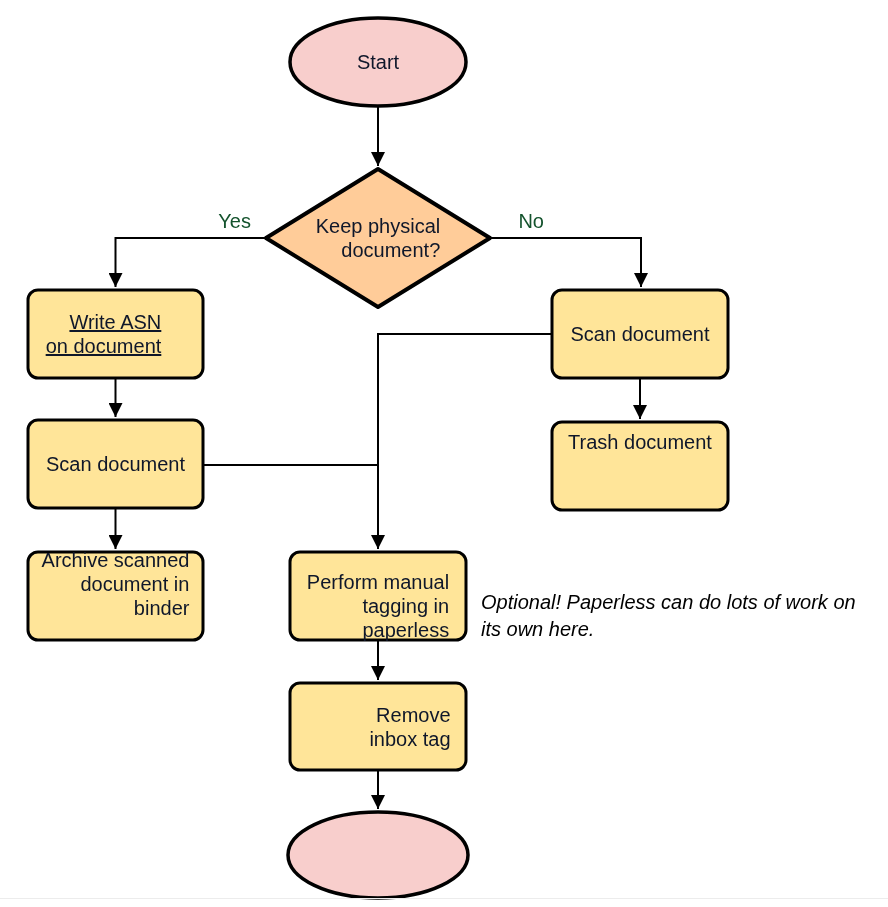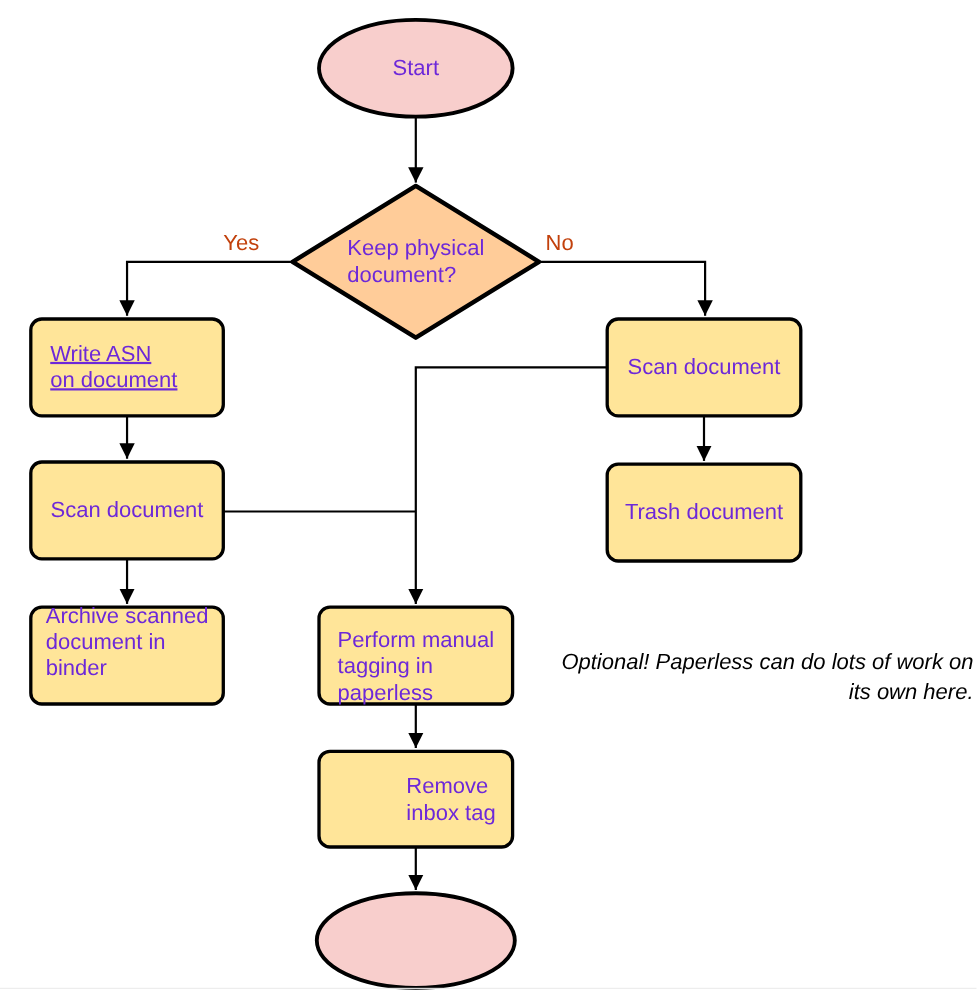--- a/index.html
+++ b/index.html
@@ -11,43 +11,43 @@
     overflow: hidden;
     font-family: "Liberation Sans", sans-serif;
     color: #000000;
   }
   .diagram-svg { position: absolute; left: 0; top: 0; }
   .node-label {
     position: absolute;
     display: flex;
     align-items: center;
     justify-content: center;
-    text-align: left;
+    text-align: right;
     white-space: pre-line;
     font-size: 20px;
     line-height: 24px;
-    color: #6d28d9;
+    color: #0f172a;
     pointer-events: none;
   }
   .edge-label {
     position: absolute;
     font-size: 20px;
     line-height: 24px;
-    text-align: left;
-    color: #c2410c;
+    text-align: right;
+    color: #14532d;
   }
   .annotation {
     position: absolute;
     left: 481px;
     top: 589px;
     width: 404px;
     font-size: 20px;
     line-height: 27px;
     font-style: italic;
-    text-align: right;
+    text-align: left;
     white-space: pre-line;
     color: #000000;
   }
   .bottom-hairline {
     position: absolute;
     left: 0;
     top: 898px;
     width: 888px;
     height: 1px;
     background: #ececec;
@@ -105,21 +105,21 @@
 on document</div>
 
   <div class="node-label" style="left:28px; top:420px; width:175px; height:88px;">Scan document</div>
 
   <div class="node-label" style="left:28px; top:552px; width:175px; height:64px;">Archive scanned
 document in
 binder</div>
 
   <div class="node-label" style="left:552px; top:290px; width:176px; height:88px;">Scan document</div>
 
-  <div class="node-label" style="left:552px; top:422px; width:176px; height:88px;">Trash document</div>
+  <div class="node-label" style="left:552px; top:398px; width:176px; height:88px;">Trash document</div>
 
   <div class="node-label" style="left:290px; top:552px; width:176px; height:107px;">Perform manual
 tagging in
 paperless</div>
 
   <div class="node-label" style="left:290px; top:683px; width:176px; height:87px;padding-left:32px;">Remove
 inbox tag</div>
 
 
   <div class="annotation">Optional! Paperless can do lots of work on

